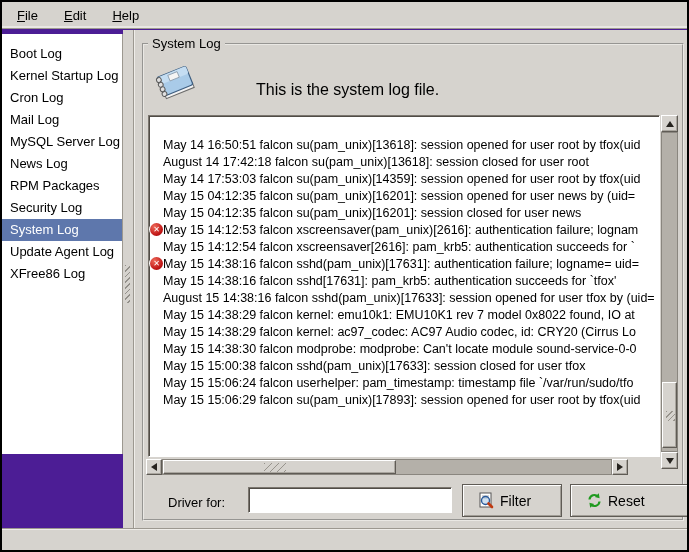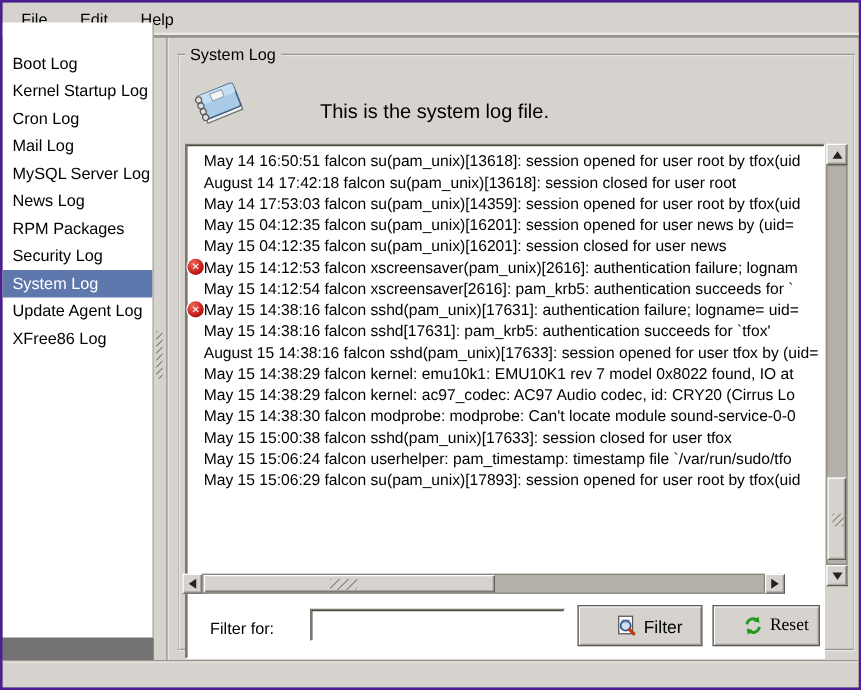--- a/index.html
+++ b/index.html
@@ -1,36 +1,36 @@
 <!DOCTYPE html>
 <html><head>
 <meta charset="utf-8">
 <style>
   html,body{margin:0;padding:0;background:#888;}
   *{box-sizing:border-box;}
   .window{
     position:relative;width:689px;height:552px;
-    background:#737373;border:2px solid #4c1d95;
+    background:#4c1d95;border:2px solid #000000;
     font-family:"Liberation Sans","DejaVu Sans",sans-serif;
     color:#000;overflow:hidden;
   }
   
   .menubar{
     position:absolute;left:0;top:0;right:0;height:27px;
     display:flex;align-items:center;padding-left:6px;
     background:#d6d3ce;border-bottom:1px solid #9c9890;
     box-shadow:inset 0 -2px 0 #e9e7e3;
   }
   .menu-item{font-size:13px;padding:3px 9px;margin-right:8px;cursor:default;}
   .menu-item u{text-decoration:underline;}
   
   .sidebar{
-    position:absolute;left:0;top:16px;width:121px;height:492px;
+    position:absolute;left:0;top:32px;width:121px;height:420px;
     background:#fff;border-right:1px solid #9c9890;overflow:hidden;
-    padding-top:22px;
+    padding-top:9px;
   }
   .side-item{height:22px;line-height:22px;font-size:13px;padding-left:8px;white-space:nowrap;cursor:default;}
   .side-item.selected{background:#5e77ac;color:#fff;}
   
   .splitter{position:absolute;left:121px;top:28px;width:10px;height:500px;background:#d6d3ce;}
   .splitter .grip{
     position:absolute;left:2px;top:235px;width:5px;height:38px;
     background:repeating-linear-gradient(135deg,#93908a 0 1px,transparent 1px 4px);
   }
   
@@ -44,25 +44,25 @@
     border:2px groove #eae8e4;
   }
   .frame-title{
     position:absolute;left:4px;top:-9px;background:#d6d3ce;
     padding:0 4px;font-size:13px;
   }
   .book-icon{position:absolute;left:8px;top:14px;width:48px;height:48px;}
   .caption{position:absolute;left:112px;top:36px;font-size:16px;}
   
   .viewport{
-    position:absolute;left:4px;top:70px;width:512px;height:412px;
+    position:absolute;left:4px;top:70px;width:512px;height:342px;
     background:#fff;overflow:hidden;
     border:1px solid;border-color:#7b766f #fff #fff #7b766f;
     box-shadow:inset 1px 1px 0 #504c46;
-    padding-top:4px;
+    padding-top:20px;
   }
   .log-row{display:flex;align-items:center;height:17px;white-space:nowrap;}
   .gutter{flex:0 0 14px;display:flex;justify-content:flex-start;padding-left:1px;}
   .err-badge{
     display:none;width:13px;height:13px;border-radius:50%;
     background:radial-gradient(circle at 35% 30%,#ef6a5a,#c01616 65%,#8f0b0b);
     box-shadow:0 0 0 1px #fff;
     color:#fff;font-size:8px;font-weight:bold;line-height:13px;text-align:center;
   }
   .err-badge.show{display:block;}
@@ -108,25 +108,25 @@
   .filter-input{
     position:absolute;left:104px;top:442px;width:204px;height:26px;
     background:#fff;border:1px solid;border-color:#7b766f #fff #fff #7b766f;
     box-shadow:inset 1px 1px 0 #504c46;
     font-family:"Liberation Sans","DejaVu Sans",sans-serif;font-size:13px;padding:0 4px;outline:none;
   }
   .btn{
     position:absolute;top:439px;height:33px;background:#d6d3ce;
     border:1px solid #5f5b55;
     box-shadow:inset 1px 1px 0 #fff,inset -1px -1px 0 #a19d96;
-    display:flex;align-items:center;justify-content:center;gap:5px;
+    display:flex;align-items:center;gap:5px;
     font-family:"Liberation Sans","DejaVu Sans",sans-serif;font-size:14px;cursor:default;padding-left:15px;
   }
   .btn-filter{left:318px;width:100px;}
-  .btn-reset{left:426px;width:86px;font-family:Liberation Serif, serif;}
+  .btn-reset{left:426px;width:120px;}
   
   .statusbar{
     position:absolute;left:0;bottom:0;right:0;height:22px;
     background:#d6d3ce;border-top:1px solid #9c9890;
     box-shadow:inset 0 1px 0 #efede9;
   }
 </style>
 </head>
 <body>
 
@@ -299,21 +299,21 @@
           </div>
         <div class="trough"></div>
         <div class="thumb">
             <span class="hthumb-grip"></span>
           </div>
         <div class="sb-btn right">
             <span class="tri-right"></span>
           </div>
       </div>
 
-      <label class="filter-label">Filter for:</label>
+      <label class="filter-label">Driver for:</label>
       <input class="filter-input" type="text" value="" style="">
 
       <div class="btn btn-filter">
         <svg width="17" height="17" viewBox="0 0 17 17">
           <rect x="2" y="1" width="11" height="14" fill="#fff" stroke="#555" stroke-width="1"></rect>
           <line x1="4" y1="4" x2="11" y2="4" stroke="#aaa" stroke-width="1"></line>
           <line x1="4" y1="6" x2="11" y2="6" stroke="#aaa" stroke-width="1"></line>
           <circle cx="7.5" cy="8.5" r="4" fill="rgba(170,200,230,0.55)" stroke="#2a5a9a" stroke-width="1.4"></circle>
           <line x1="10.5" y1="11.5" x2="14" y2="15" stroke="#c03a10" stroke-width="2.6" stroke-linecap="round"></line>
         </svg>

